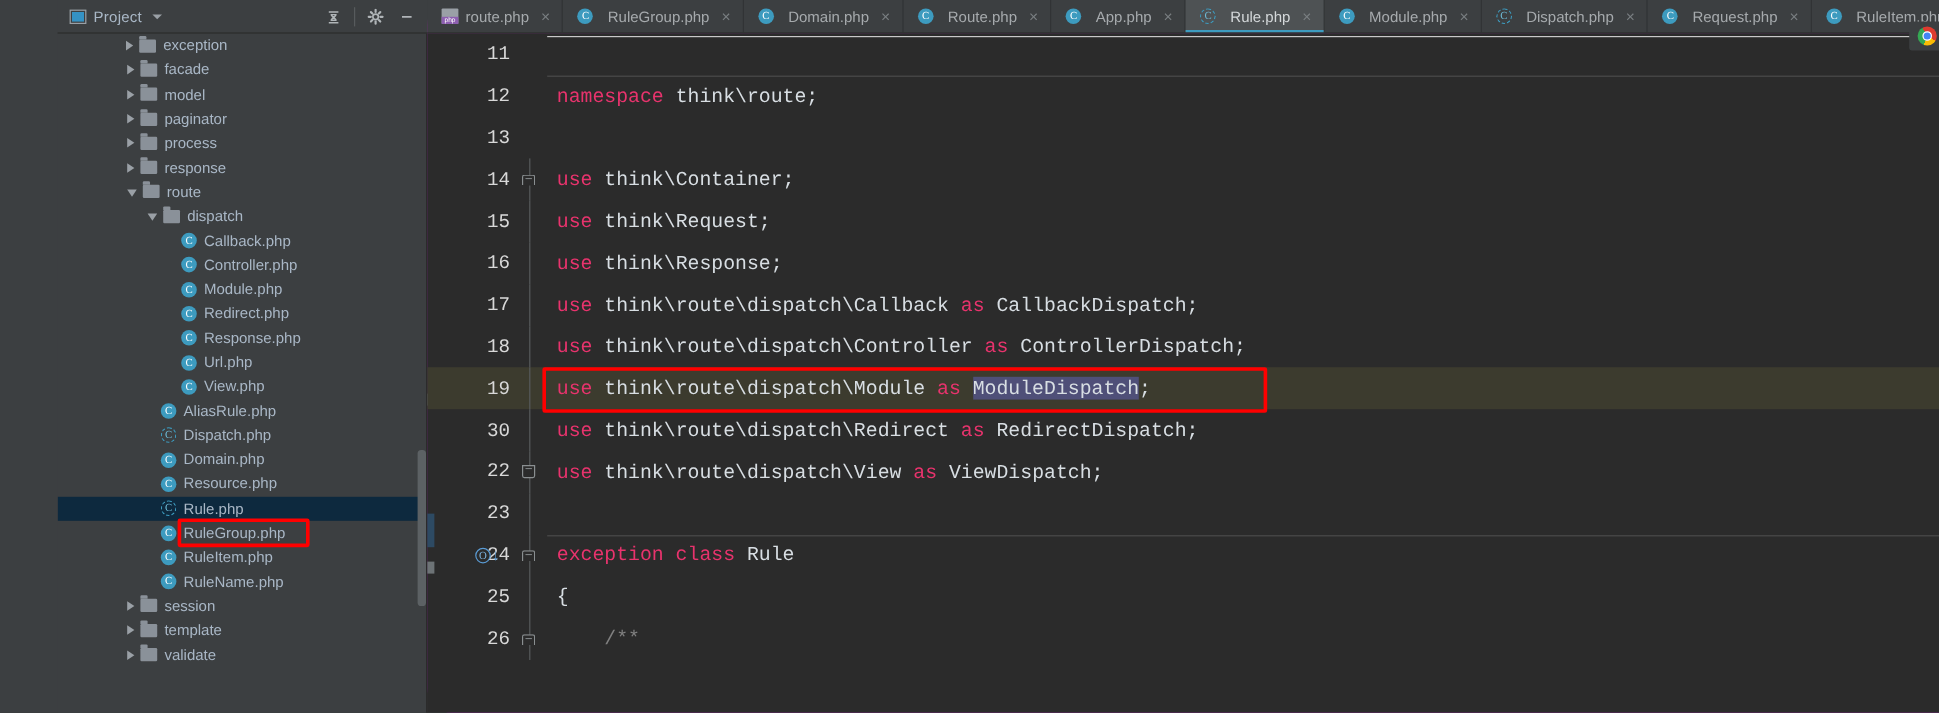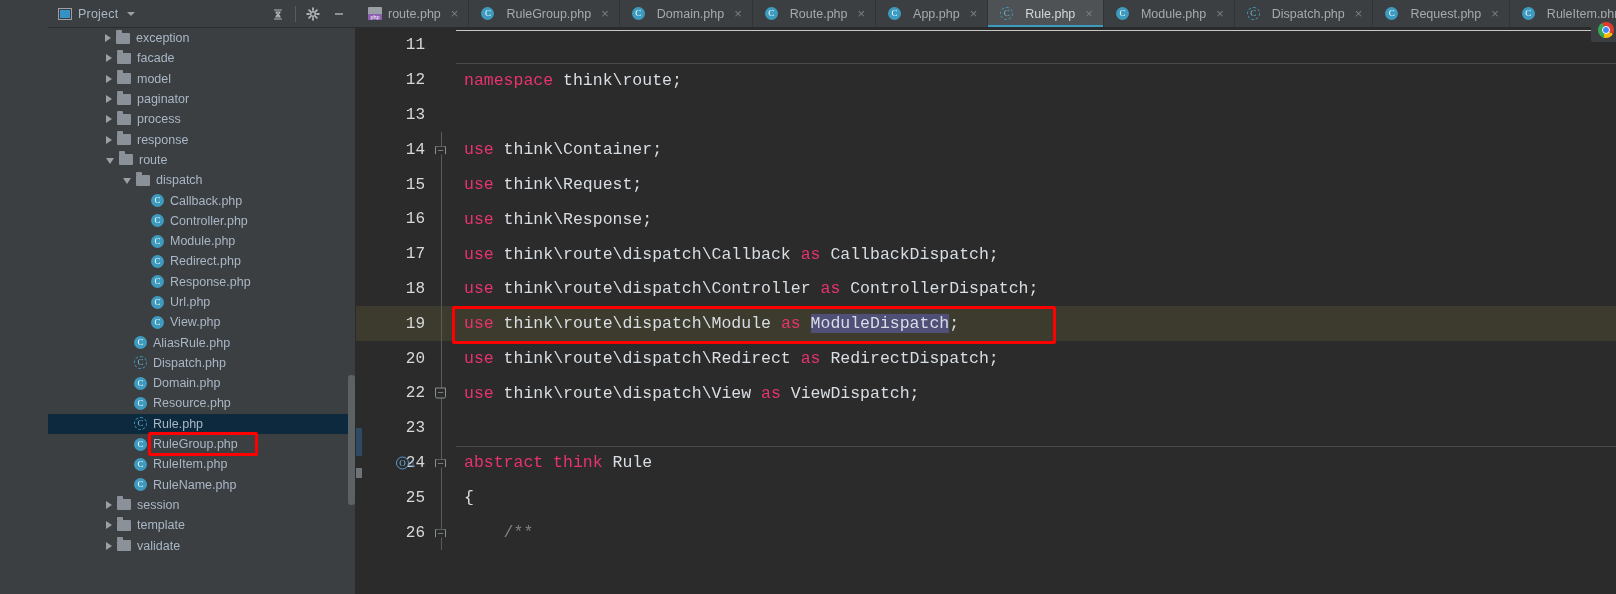--- a/index.html
+++ b/index.html
@@ -537,21 +537,21 @@
             <div class="code-text"><span class="kw">use</span><span class="pl"> think\route\dispatch\Controller</span><span class="pl"> </span><span class="kw">as</span><span class="pl"> </span><span class="pl">ControllerDispatch;</span></div>
           </div>
           <div class="code-row current">
             <div class="gutter">19</div>
             <div class="gutter-marks">
               <div class="guideline"></div>
             </div>
             <div class="code-text"><span class="kw">use</span><span class="pl"> think\route\dispatch\Module</span><span class="pl"> </span><span class="kw">as</span><span class="pl"> </span><span class="pl"><span class="sel">ModuleDispatch</span>;</span></div>
           </div>
           <div class="code-row">
-            <div class="gutter">20</div>
+            <div class="gutter">30</div>
             <div class="gutter-marks">
               <div class="guideline"></div>
             </div>
             <div class="code-text"><span class="kw">use</span><span class="pl"> think\route\dispatch\Redirect</span><span class="pl"> </span><span class="kw">as</span><span class="pl"> </span><span class="pl">RedirectDispatch;</span></div>
           </div>
           <div class="code-row">
             <div class="gutter">22</div>
             <div class="gutter-marks">
               <div class="guideline"></div>
               <div class="fold end">−</div>
@@ -565,21 +565,21 @@
             </div>
             <div class="code-text"></div>
           </div>
           <div class="code-row">
             <div class="sep-line"></div>
             <div class="gutter">24<div class="subclass-marker">O</div><div class="subclass-arrow">↓</div></div>
             <div class="gutter-marks">
               <div class="guideline"></div>
               <div class="fold start">−</div>
             </div>
-            <div class="code-text"><span class="kw">abstract think</span><span class="pl">&nbsp;Rule</span></div>
+            <div class="code-text"><span class="kw">exception class</span><span class="pl">&nbsp;Rule</span></div>
           </div>
           <div class="code-row">
             <div class="gutter">25</div>
             <div class="gutter-marks">
               <div class="guideline"></div>
             </div>
             <div class="code-text"><span class="pl">{</span></div>
           </div>
           <div class="code-row">
             <div class="gutter">26</div>

